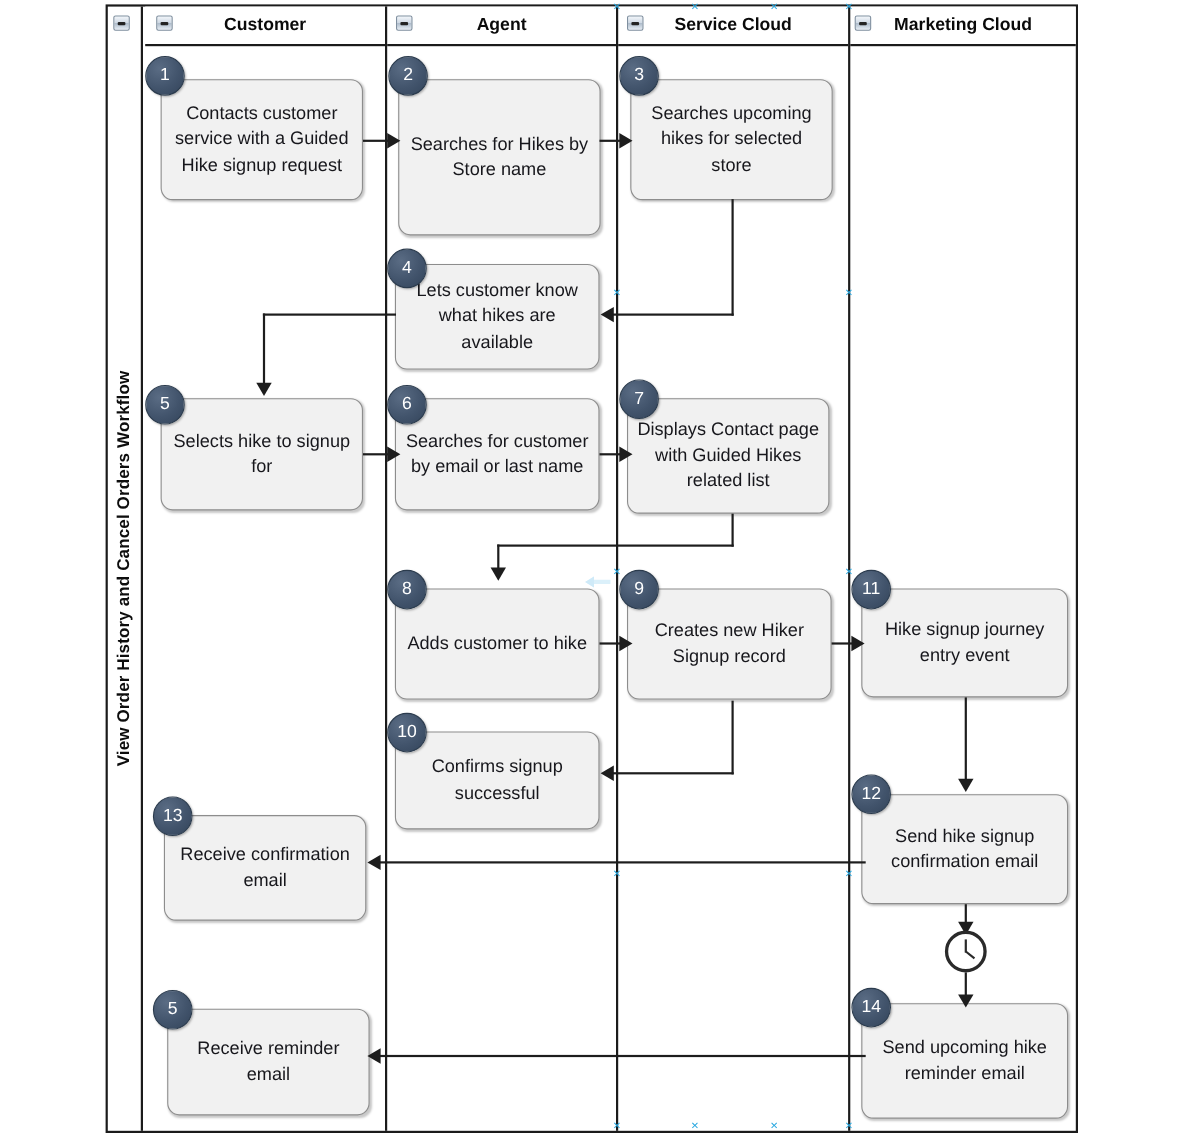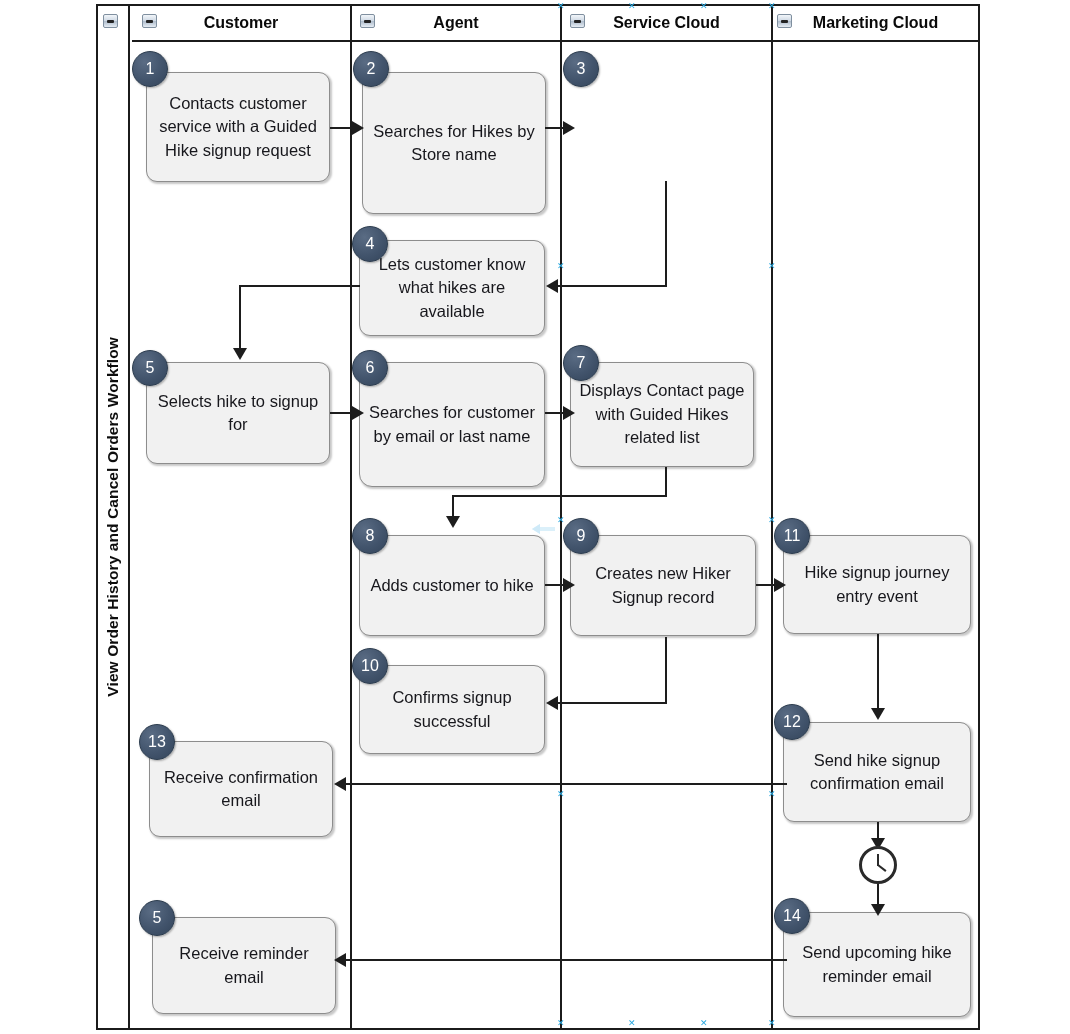--- a/index.html
+++ b/index.html
@@ -187,39 +187,42 @@
     <span>1</span>
   </div>
 
   <div class="node" style="left:362px;top:72px;width:184px;height:142px;">
     <span class="ntext">Searches for Hikes by Store name</span>
   </div>
   <div class="badge" style="left:353px;top:51px;">
     <span>2</span>
   </div>
 
+  <div class="node" style="left:573px;top:72px;width:184px;height:110px;">
+    <span class="ntext">Searches upcoming hikes for selected store</span>
+  </div>
   <div class="badge" style="left:563px;top:51px;">
     <span>3</span>
   </div>
 
   <div class="node" style="left:359px;top:240px;width:186px;height:96px;justify-content:center;">
     <span class="ntext">Lets customer know what hikes are available</span>
   </div>
   <div class="badge" style="left:352px;top:226px;">
     <span>4</span>
   </div>
 
   <div class="node" style="left:146px;top:362px;width:184px;height:102px;">
     <span class="ntext">Selects hike to signup for</span>
   </div>
   <div class="badge" style="left:132px;top:350px;">
     <span>5</span>
   </div>
 
-  <div class="node" style="left:359px;top:362px;width:186px;height:125px;border-radius:13px;">
+  <div class="node" style="left:359px;top:362px;width:186px;height:102px;">
     <span class="ntext">Searches for customer by email or last name</span>
   </div>
   <div class="badge" style="left:352px;top:350px;">
     <span>6</span>
   </div>
 
   <div class="node" style="left:570px;top:362px;width:184px;height:105px;">
     <span class="ntext">Displays Contact page with Guided Hikes related list</span>
   </div>
   <div class="badge" style="left:563px;top:345px;">

